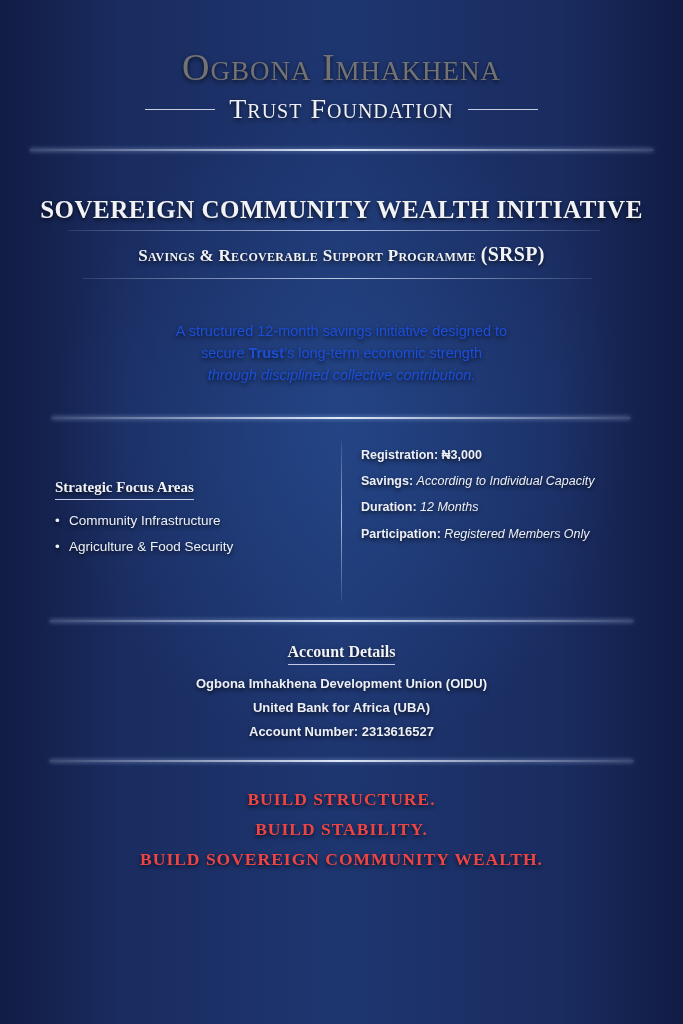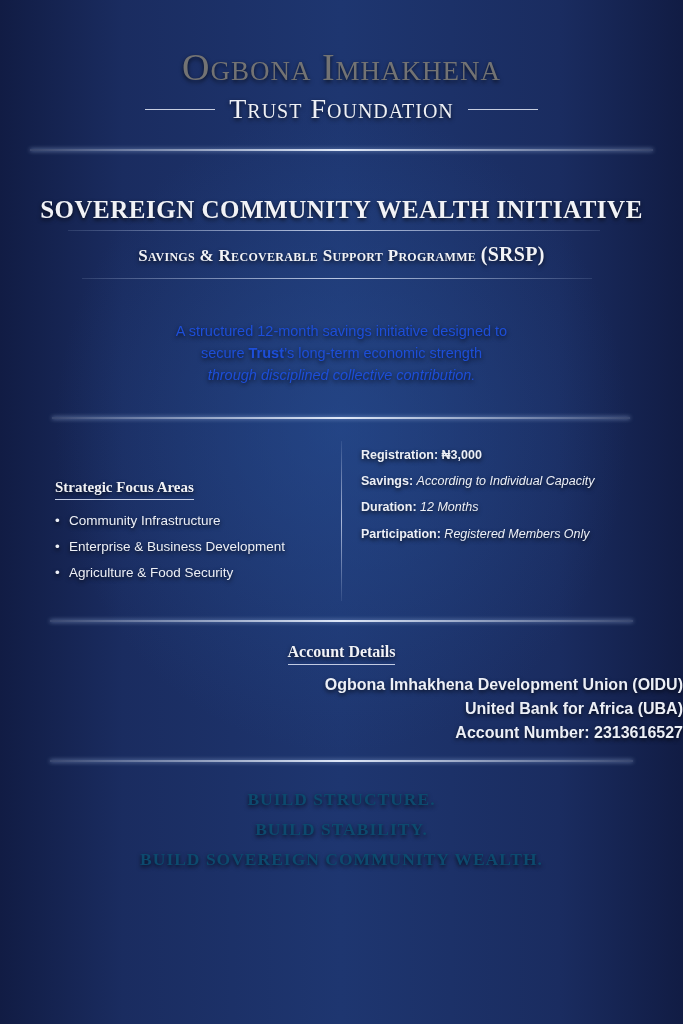--- a/index.html
+++ b/index.html
@@ -39,23 +39,23 @@
   .bullets li { font-size:13.5px; line-height:26.2px; color:#eceff6; padding-left:14px; position:relative; }
   .bullets li::before { content:"•"; position:absolute; left:0; top:0; }
   .struct-row { font-size:12.5px; line-height:26.2px; color:#eceff6; }
   .struct-row .k { font-weight:bold; }
   .struct-row .v { font-style:italic; }
   .struct-row .v.plain { font-style:normal; font-weight:bold; }
   .vdivider { top:441px; left:341px; width:1px; height:160px; background:linear-gradient(180deg, rgba(190,205,235,0.1), #a9b7d8 50%, rgba(190,205,235,0.1)); }
 
   .acct-head { top:643px; left:0; right:0; text-align:center; }
   .acct-head span { display:inline-block; font-size:16px; font-weight:bold; padding-bottom:3px; border-bottom:1px solid #c2cbe3; }
-  .acct-line { font-size:16px; font-weight:bold; color:#eceff6;text-align:right; }
+  .acct-line { font-size:13px; font-weight:bold; color:#eceff6; }
 
-  .slogan { font-size:17.5px; font-weight:bold; letter-spacing:1px; color:#0c4a6e; }
+  .slogan { font-size:17.5px; font-weight:bold; letter-spacing:1px; color:#ef4444; }
 </style>
 </head>
 <body>
 
 <div class="abs center title1 serif shadow">Ogbona Imhakhena</div>
 <div class="abs title2-wrap">
   <div class="title-rule"></div>
   <div class="title2 serif shadow">Trust Foundation</div>
   <div class="title-rule"></div>
 </div>
@@ -73,21 +73,20 @@
   <div>A structured 12-month savings initiative designed to</div>
   <div><span>secure </span><b>Trust</b><span>’s long-term economic strength</span></div>
   <div><em>through disciplined collective contribution.</em></div>
 </div>
 <div class="abs hr-glow" style="top:417px; left:52px; width:578px;"></div>
 
 <div class="abs col-left shadow">
   <div class="col-head serif">Strategic Focus Areas</div>
   <ul class="bullets">
     <li>Community Infrastructure</li>
-    <li>Enterprise &amp; Business Development</li>
     <li>Agriculture &amp; Food Security</li>
   </ul>
 </div>
 
 <div class="abs vdivider"></div>
 
 <div class="abs col-right shadow">
   <div class="struct-row">
     <span class="k">Registration:</span>
     <span class="v plain">₦3,000</span>

